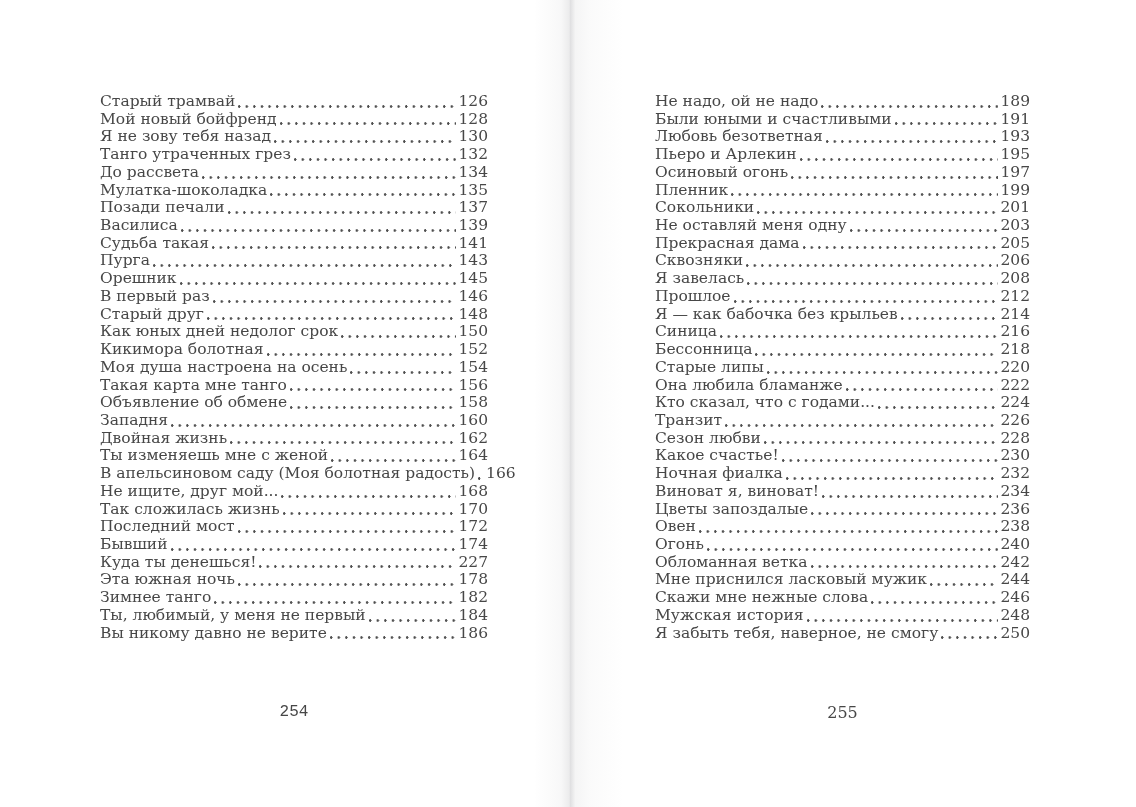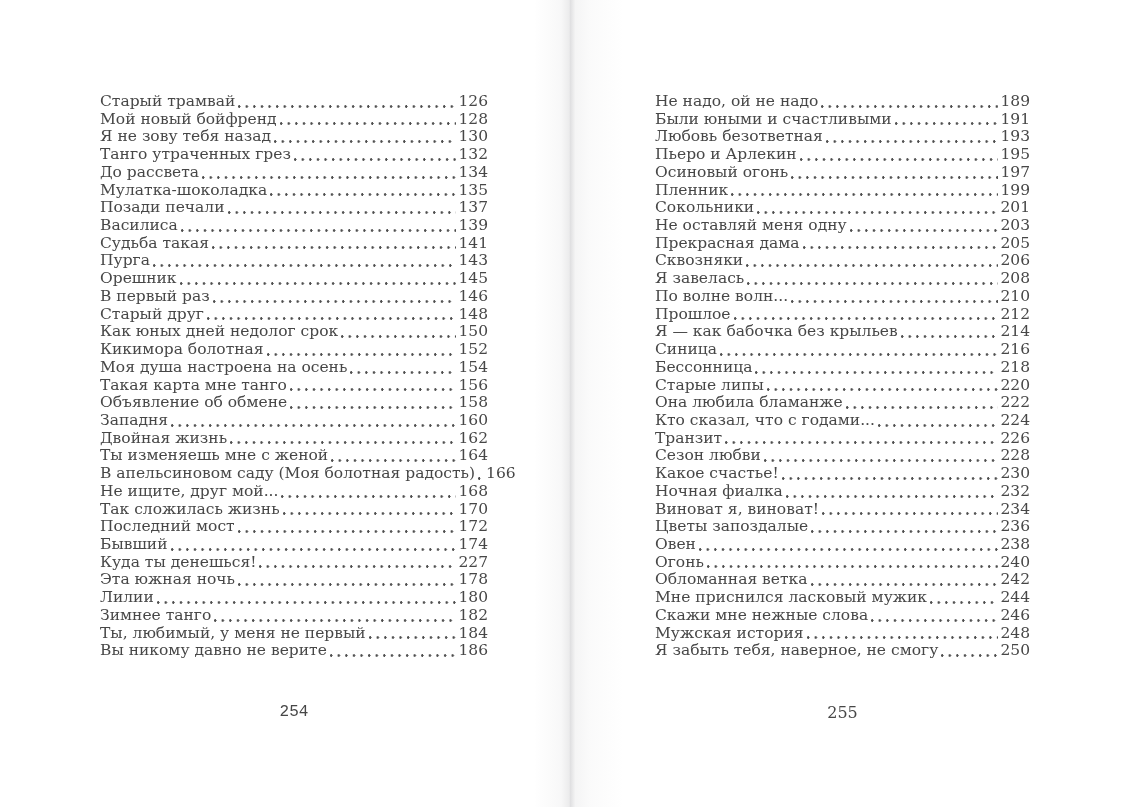--- a/index.html
+++ b/index.html
@@ -212,25 +212,20 @@
         <span class="toc-title">Куда ты денешься!</span>
         <span class="dot-leader"></span>
         <span class="toc-page">227</span>
       </div>
       <div class="toc-row">
         <span class="toc-title">Эта южная ночь</span>
         <span class="dot-leader"></span>
         <span class="toc-page">178</span>
       </div>
       <div class="toc-row">
-        <span class="toc-title">Лилии</span>
-        <span class="dot-leader"></span>
-        <span class="toc-page">180</span>
-      </div>
-      <div class="toc-row">
         <span class="toc-title">Зимнее танго</span>
         <span class="dot-leader"></span>
         <span class="toc-page">182</span>
       </div>
       <div class="toc-row">
         <span class="toc-title">Ты, любимый, у меня не первый</span>
         <span class="dot-leader"></span>
         <span class="toc-page">184</span>
       </div>
       <div class="toc-row">
@@ -287,25 +282,20 @@
       </div>
       <div class="toc-row">
         <span class="toc-title">Сквозняки</span>
         <span class="dot-leader"></span>
         <span class="toc-page">206</span>
       </div>
       <div class="toc-row">
         <span class="toc-title">Я завелась</span>
         <span class="dot-leader"></span>
         <span class="toc-page">208</span>
-      </div>
-      <div class="toc-row">
-        <span class="toc-title">По волне волн...</span>
-        <span class="dot-leader"></span>
-        <span class="toc-page">210</span>
       </div>
       <div class="toc-row">
         <span class="toc-title">Прошлое</span>
         <span class="dot-leader"></span>
         <span class="toc-page">212</span>
       </div>
       <div class="toc-row">
         <span class="toc-title">Я — как бабочка без крыльев</span>
         <span class="dot-leader"></span>
         <span class="toc-page">214</span>

